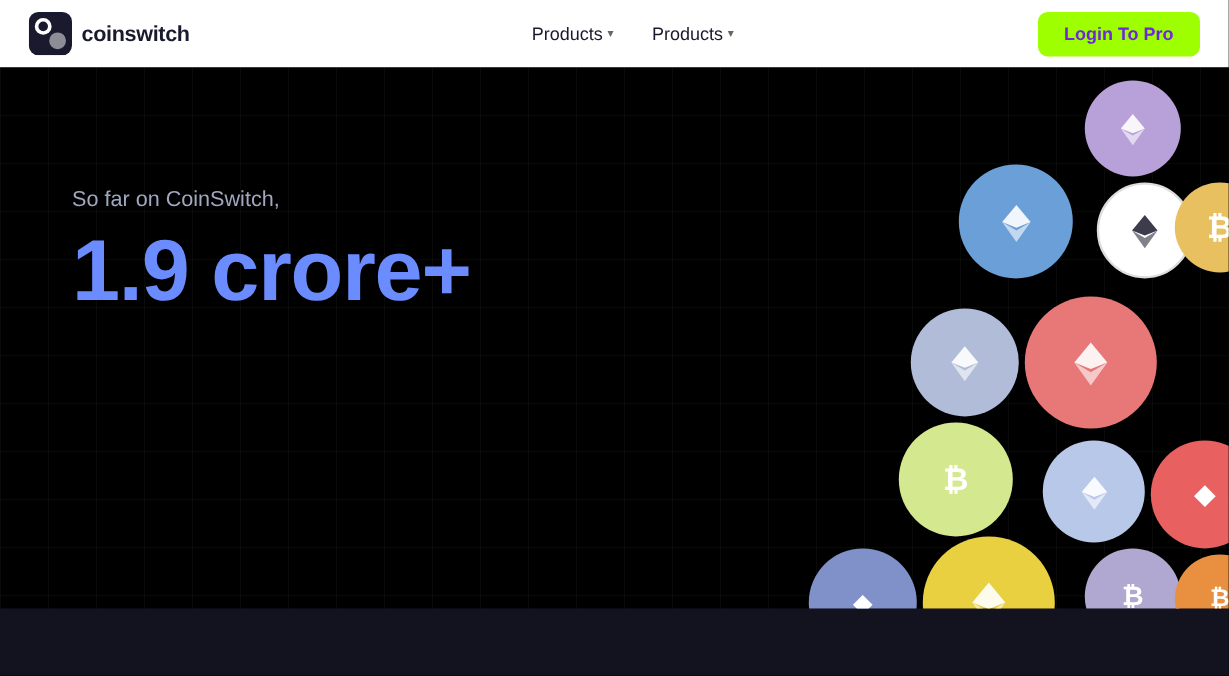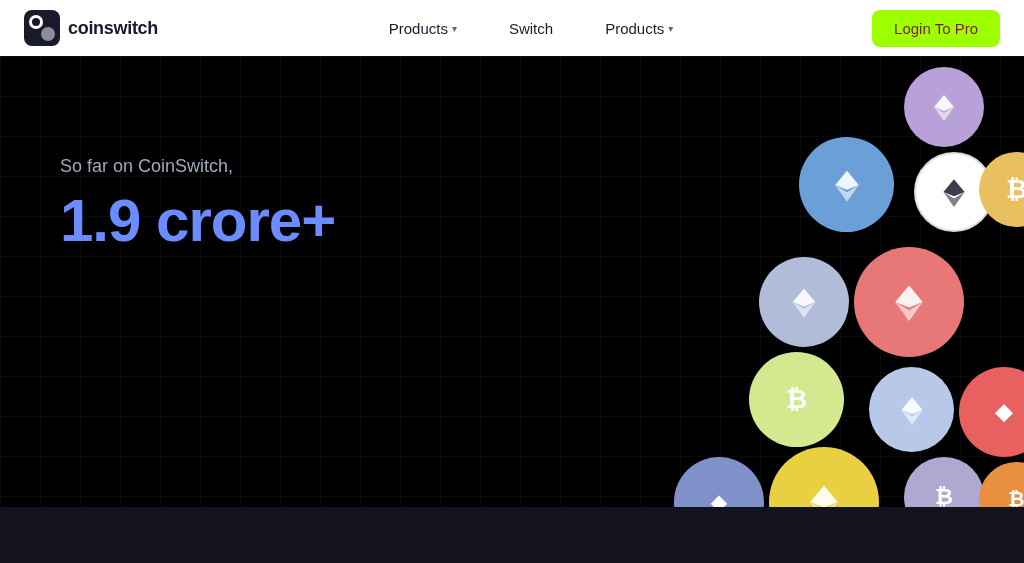--- a/index.html
+++ b/index.html
@@ -39,21 +39,21 @@
     .logo-text {
       font-size: 18px;
       font-weight: 700;
       color: #1a1a2e;
       letter-spacing: -0.3px;
     }
 
     .nav-links {
       display: flex;
       align-items: center;
-      gap: 20px;
+      gap: 0;
       flex: 1;
       justify-content: center;
     }
 
     .nav-item {
       display: flex;
       align-items: center;
       gap: 4px;
       padding: 8px 16px;
       font-size: 15px;
@@ -68,26 +68,26 @@
       font-size: 10px;
       color: #666;
     }
 
     .nav-right {
       margin-left: auto;
     }
 
     .login-btn {
       background: #9eff00;
-      color: #7f1d1d;
+      color: #6d28d9;
       border: none;
       padding: 10px 22px;
       border-radius: 8px;
       font-size: 15px;
-      font-weight: 400;
+      font-weight: 700;
       cursor: pointer;
       white-space: nowrap;
     }
 
     
     .hero {
       position: relative;
       width: 1024px;
       height: 451px;
       background-color: #000000;
@@ -112,21 +112,21 @@
     }
 
     .hero-subtitle {
       font-size: 18px;
       color: #a0a8c0;
       margin-bottom: 12px;
       font-weight: 400;
     }
 
     .hero-main {
-      font-size: 60px;
+      font-size: 72px;
       font-weight: 800;
       color: #6b8cff;
       line-height: 1.05;
       letter-spacing: -1px;
     }
 
     
     .circles-area {
       position: absolute;
       right: -20px;
@@ -176,23 +176,20 @@
     </svg>
     <span class="logo-text">coinswitch</span>
   </div>
 
   <div class="nav-links">
     <div class="nav-item">
       <span>Products</span>
       <span class="chevron">▾</span>
     </div>
     <div class="nav-item">
-      <span>Switch</span>
-    </div>
-    <div class="nav-item">
       <span>Products</span>
       <span class="chevron">▾</span>
     </div>
   </div>
 
   <div class="nav-right">
     <button class="login-btn">Login To Pro</button>
   </div>
 </nav>
 

